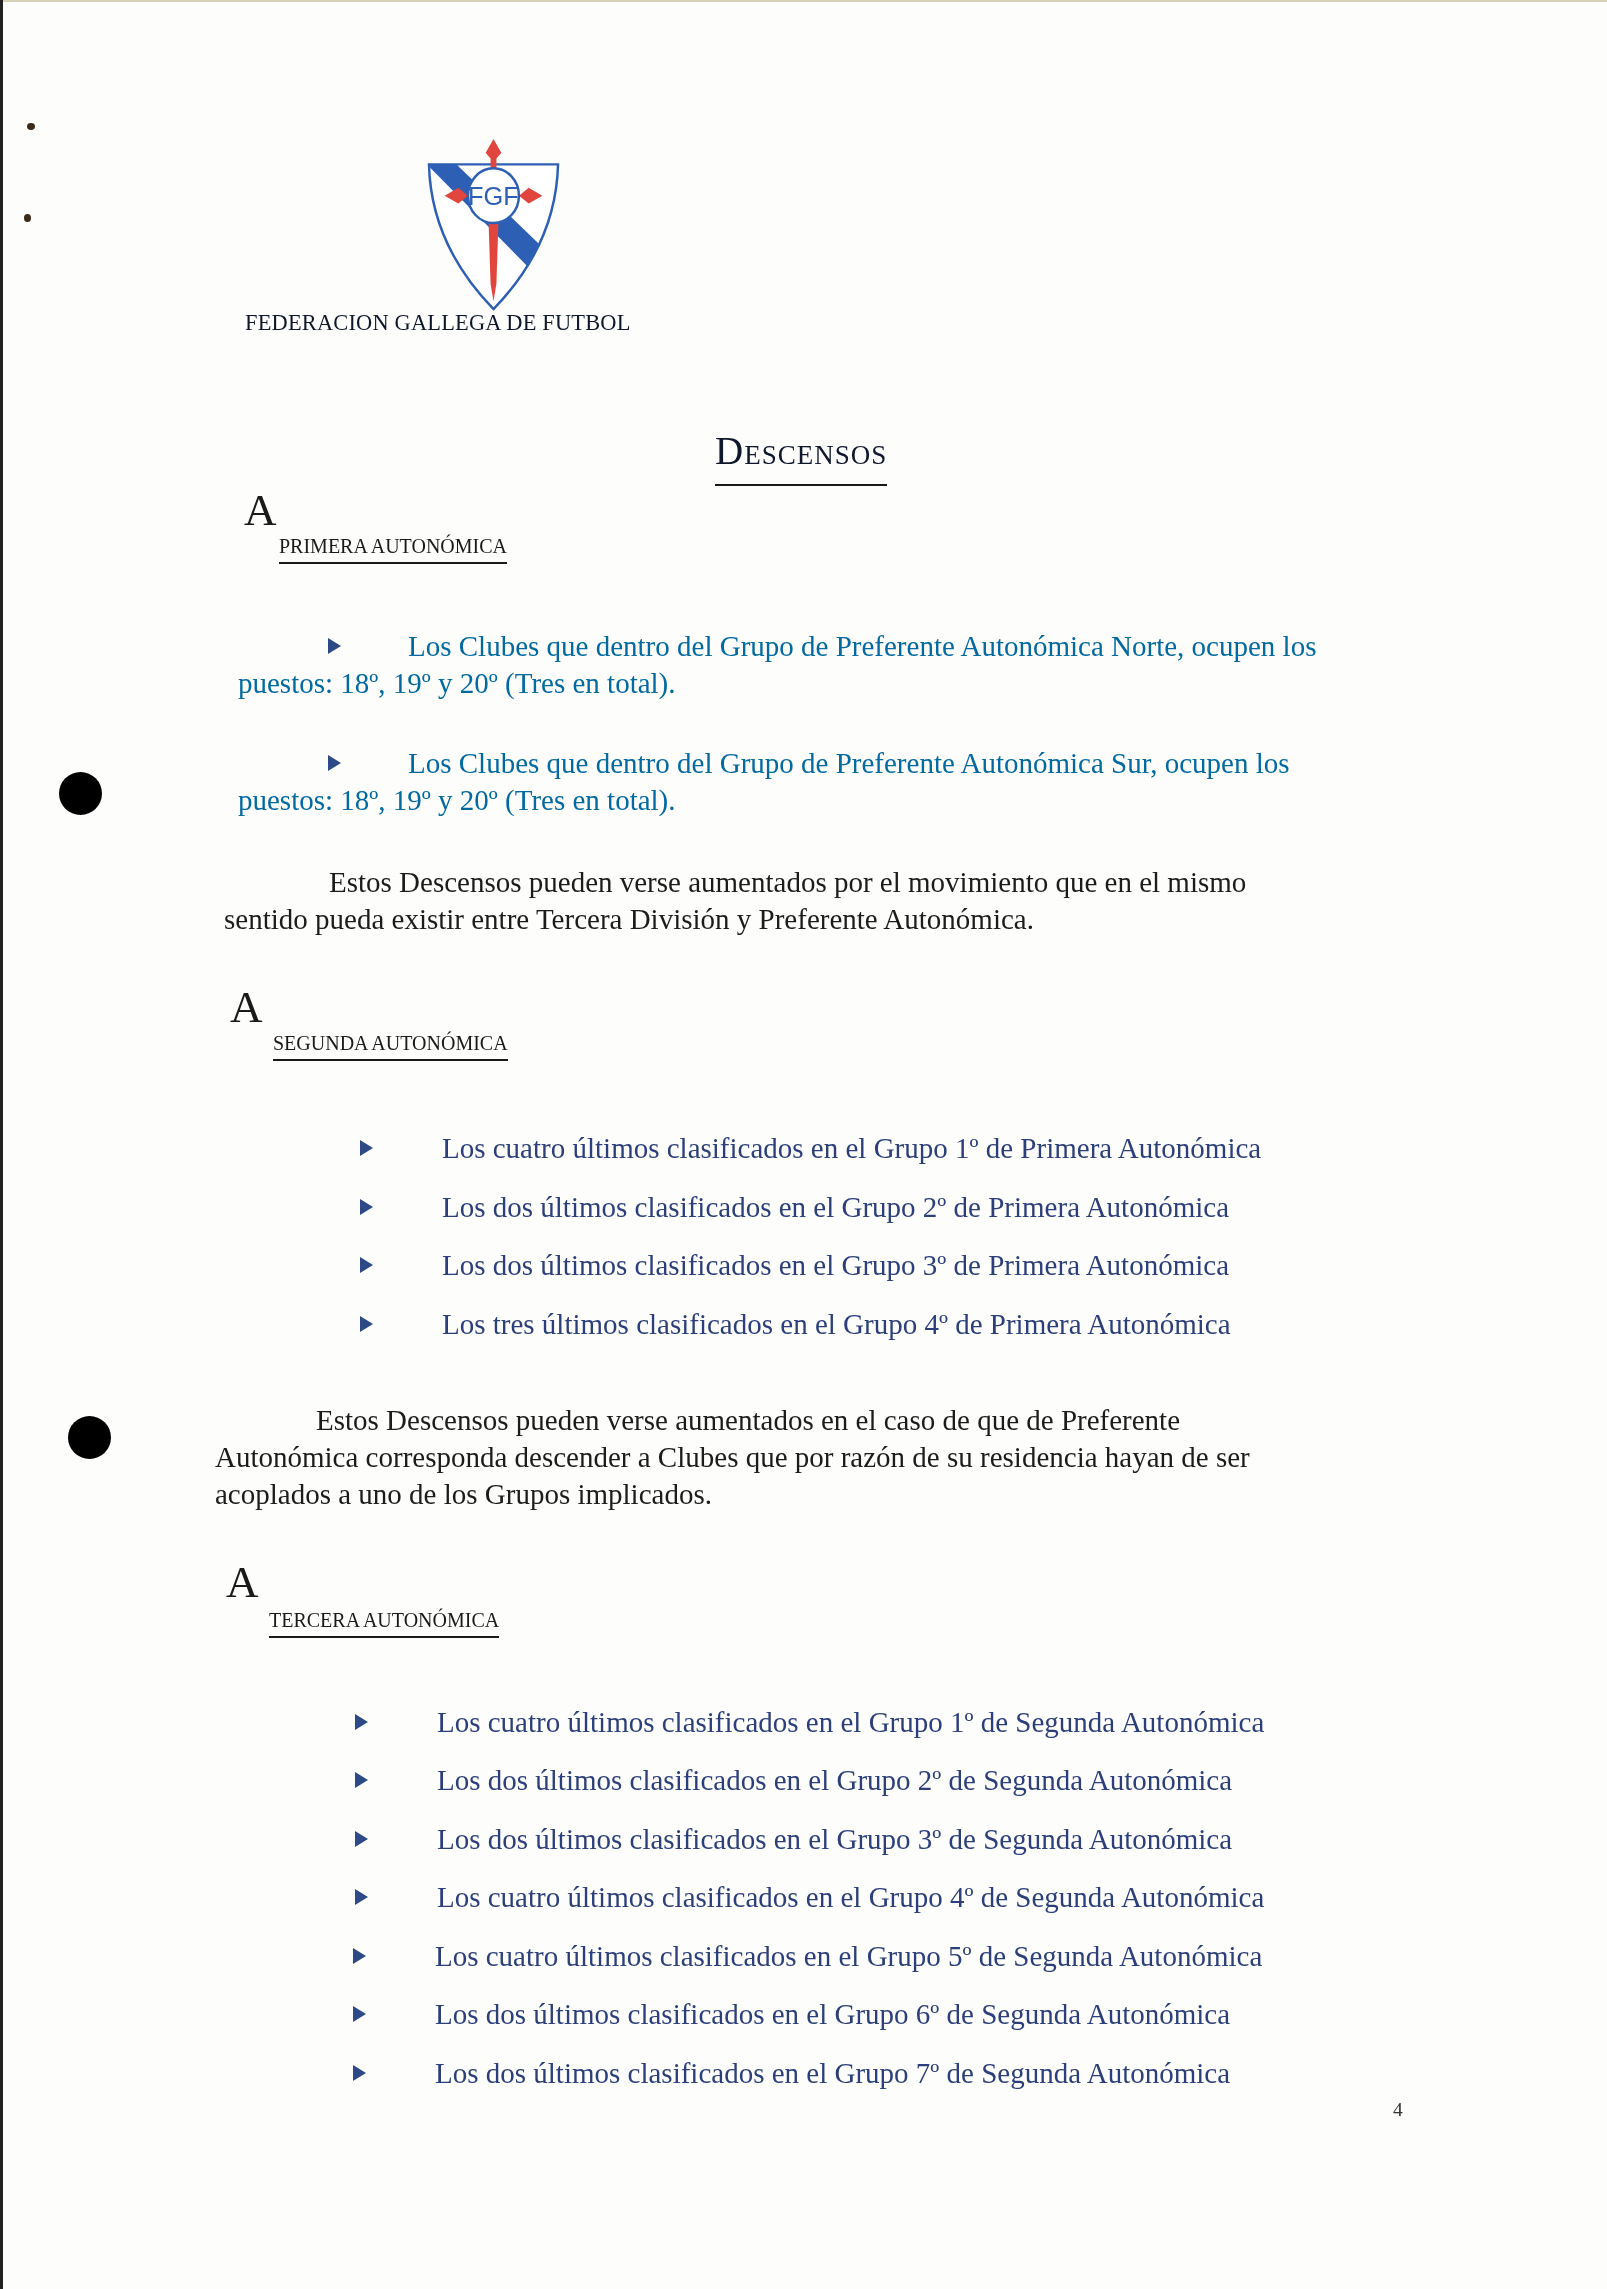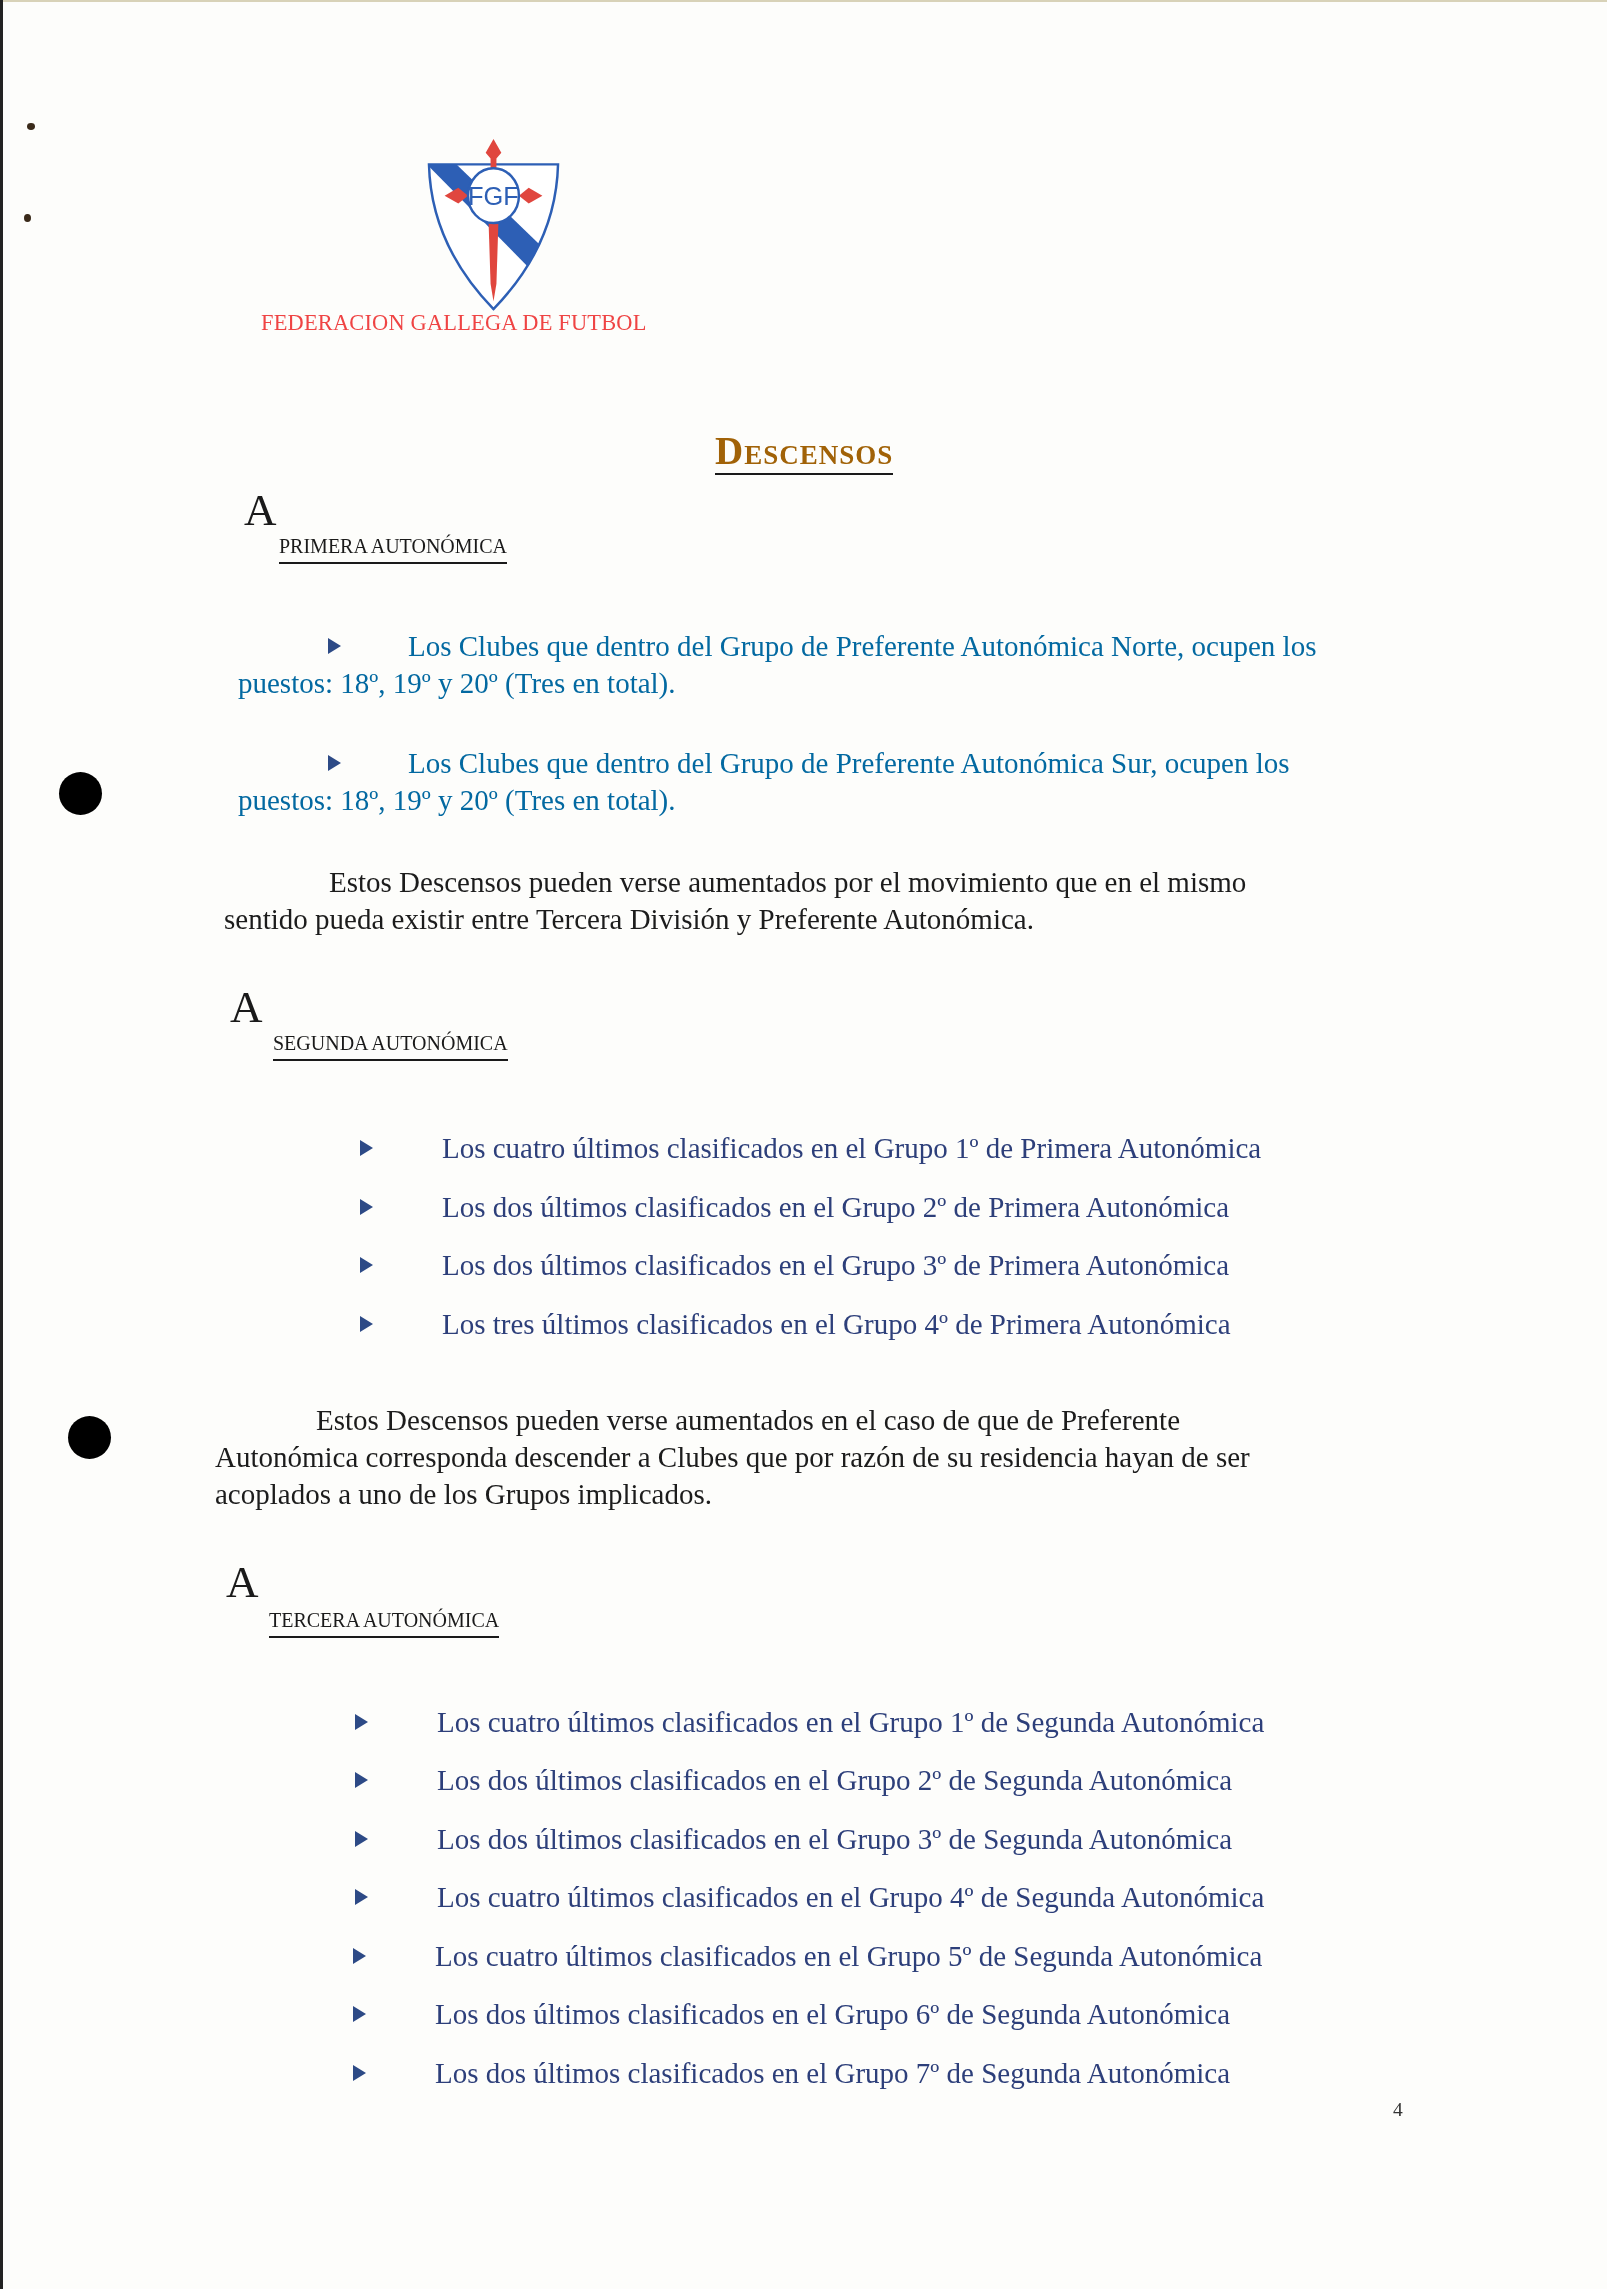--- a/index.html
+++ b/index.html
@@ -10,29 +10,29 @@
     font-family: "Liberation Serif", "DejaVu Serif", serif;
     color: #1d1d1d;
   }
   .edge { position: absolute; left: 0; top: 0; width: 2.9px; height: 2290px; background: #222; }
   .topline { position: absolute; left: 0; top: 0; width: 1607px; height: 2px; background: #d8d2b8; }
   .speck { position: absolute; background: #3a2a1a; border-radius: 50%; }
   .punch { position: absolute; background: #000; border-radius: 50%; width: 43px; height: 43px; }
 
   .logo { position: absolute; left: 425px; top: 137px; width: 137px; height: 176px; }
   .org-name {
-    position: absolute; left: 261px; top: 310px;
-    font-size: 22.4px; letter-spacing: 0.2px; color: #ef4444;
+    position: absolute; left: 245px; top: 310px;
+    font-size: 22.4px; letter-spacing: 0.2px; color: #0f172a;
   }
 
   .title {
     position: absolute; left: 715px; top: 429px;
-    font-size: 39px; color: #a16207;
-    border-bottom: 2.9px solid #1a1a1a; line-height: 43px; padding-bottom: 1px;
-    font-variant: small-caps; letter-spacing: 1px; font-weight: bold;
+    font-size: 39px; color: #0f172a;
+    border-bottom: 2.9px solid #1a1a1a; line-height: 43px; padding-bottom: 12px;
+    font-variant: small-caps; letter-spacing: 1px;
   }
 
   .sec-letter { position: absolute; font-size: 45px; color: #1a1a1a; line-height: 45px; }
   .sec-title {
     position: absolute; font-size: 20px; color: #1a1a1a; line-height: 31px;
     border-bottom: 2.9px solid #1a1a1a; padding-bottom: 0;
   }
 
   .para {
     position: absolute; font-size: 29px; line-height: 37px; color: #1c1c1c;

